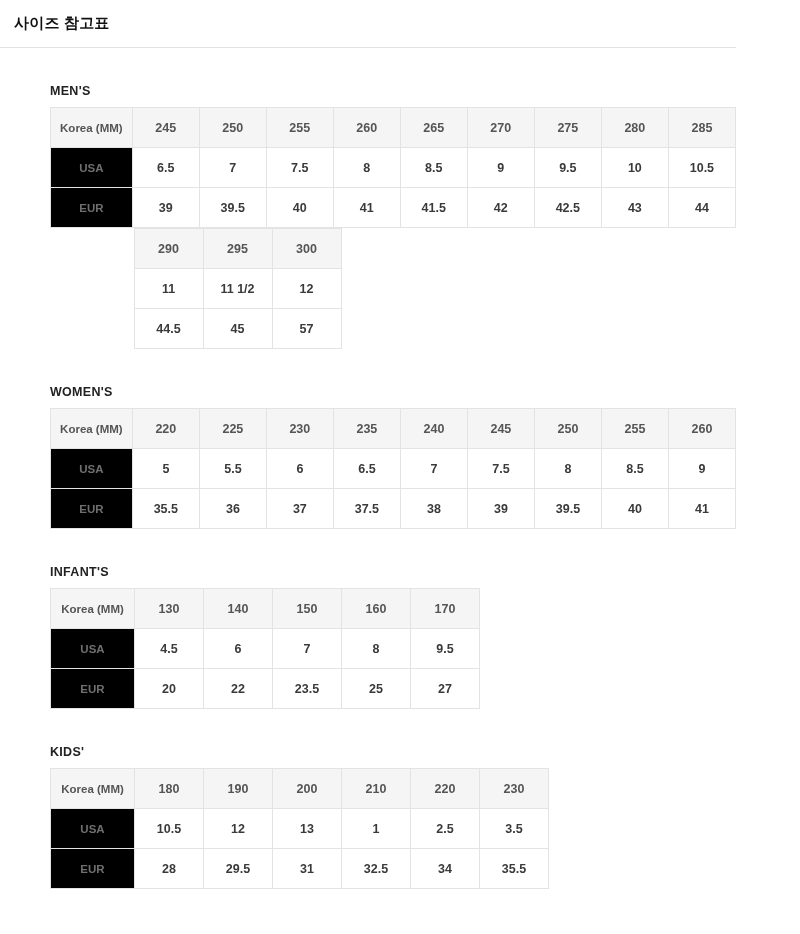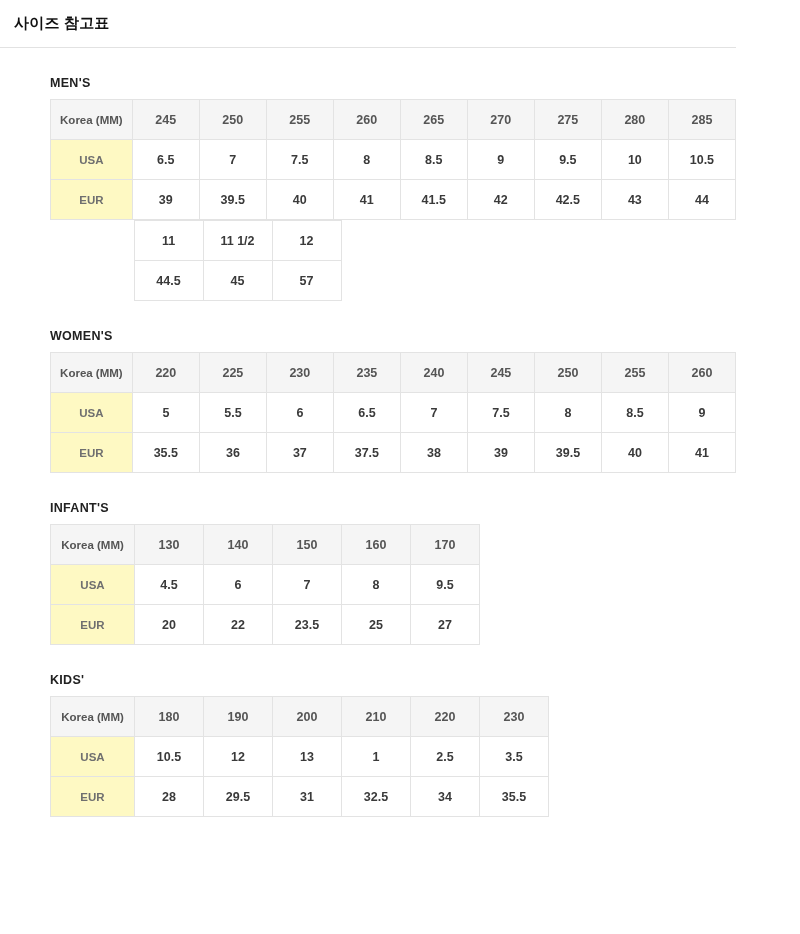--- a/index.html
+++ b/index.html
@@ -30,21 +30,21 @@
   }
   .title-rule {
     margin-top: 14px;
     border-bottom: 1px solid #e2e2e2;
     width: 100%;
   }
   .content {
     padding: 0 0 0 50px;
   }
   .section {
-    margin-top: 28px;
+    margin-top: 36px;
   }
   .section-heading {
     font-size: 12.5px;
     font-weight: bold;
     color: #222222;
     margin-bottom: 9px;
     letter-spacing: 0.3px;
   }
   table.size-table {
     border-collapse: collapse;
@@ -55,21 +55,21 @@
     height: 40px;
     text-align: center;
     vertical-align: middle;
     font-size: 12.5px;
     color: #3a3a3a;
     background: #ffffff;
     padding: 0 4px;
     box-sizing: border-box;
   }
   table.size-table td.rowhead {
-    background: #fef9c3;
+    background: #000000;
     color: #6f6f6f;
     font-size: 11.5px;
     width: 84px;
   }
   table.size-table tr.headrow td {
     background: #f5f5f5;
     color: #555555;
   }
   table.size-table td.datacell {
     width: 69px;
@@ -137,20 +137,26 @@
             <td class="datacell">42.5</td>
             <td class="datacell">43</td>
             <td class="datacell">44</td>
           </tr>
         </tbody>
           </table>
       </div>
       <div class="tbl-wrap">
         <table class="size-table cont">
           <tbody>
+              <tr class="headrow">
+            <td class="lead"></td>
+            <td class="datacell">290</td>
+            <td class="datacell">295</td>
+            <td class="datacell">300</td>
+          </tr>
           <tr>
             <td class="lead"></td>
             <td class="datacell">11</td>
             <td class="datacell">11 1/2</td>
             <td class="datacell">12</td>
           </tr>
           <tr>
             <td class="lead"></td>
             <td class="datacell">44.5</td>
             <td class="datacell">45</td>

